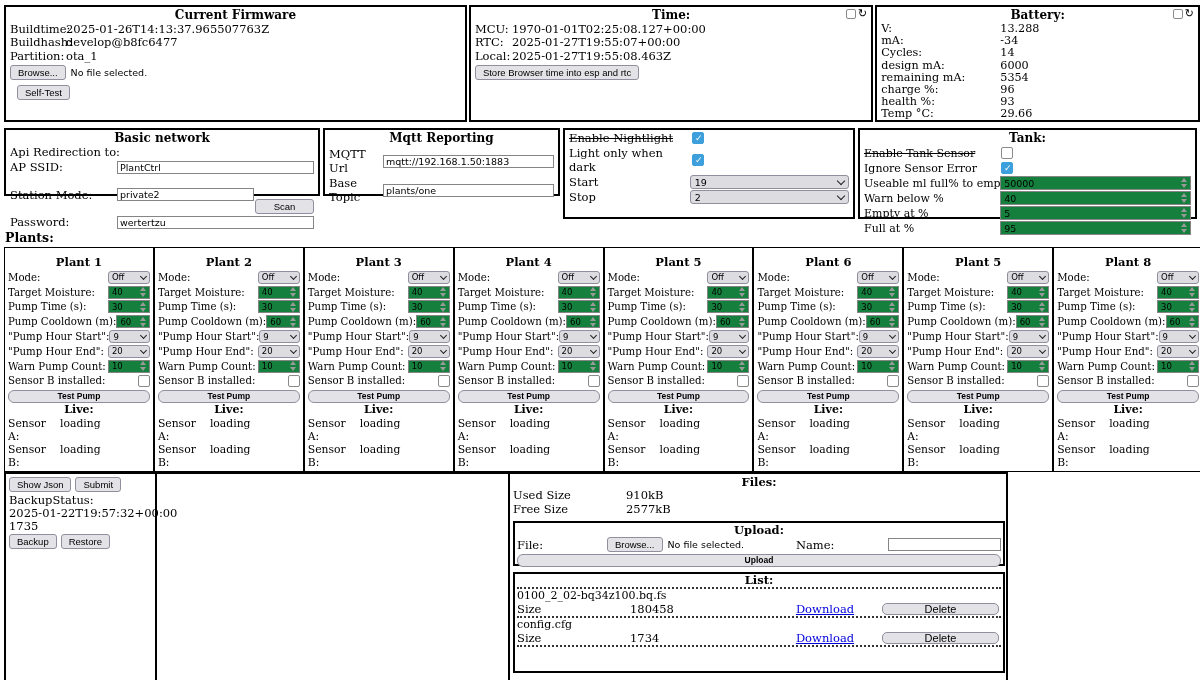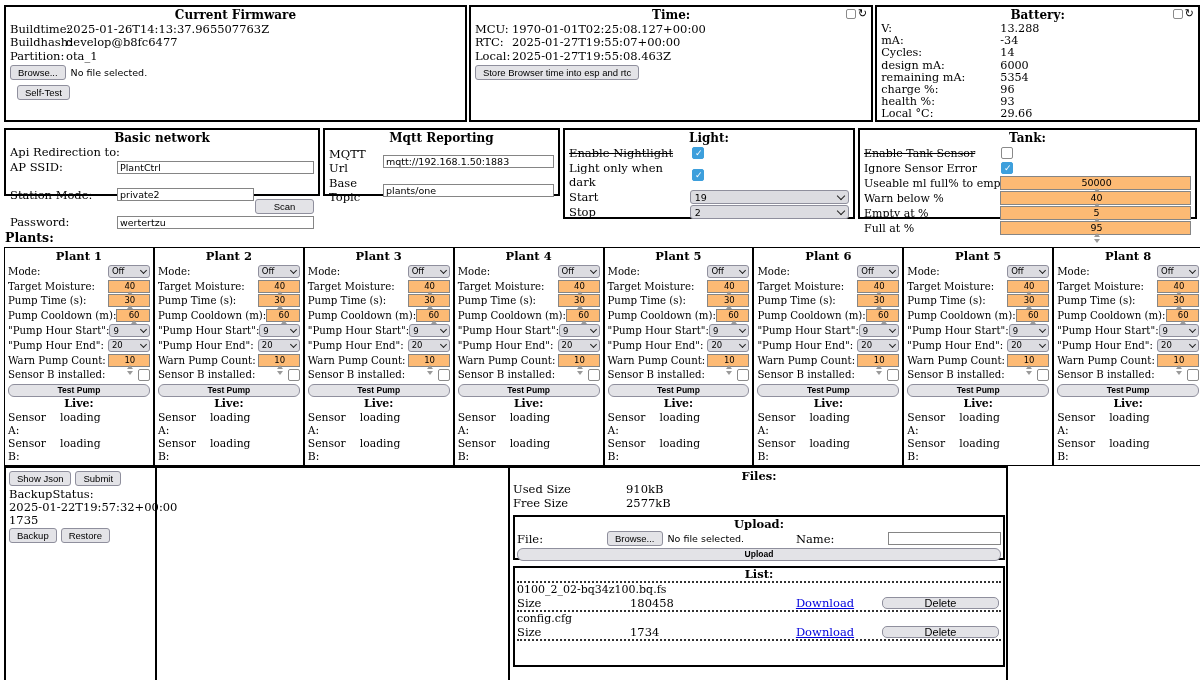--- a/index.html
+++ b/index.html
@@ -36,32 +36,32 @@
   .network .ti.station{flex:none;width:137px;}
   .scan-btn{flex:1;margin-left:1px;text-align:center;padding:1px 0;margin-top:24px;}
   .mqtt .lbl{width:54px;}
   .mqtt .ti{flex:1;}
   .ctl-row{display:flex;align-items:center;margin-bottom:1px;min-height:14px;}
   .light .lbl{width:123px;}
   .tank .lbl{width:137px;font-size:11px;white-space:nowrap;overflow:hidden;}
   .strike{text-decoration:line-through;}
   .selectbox{height:14px;background:#dcdce1;border:1px solid #8f8f9d;border-radius:3px;display:flex;align-items:center;justify-content:space-between;padding:0 4px;font:9.5px "DejaVu Sans",sans-serif;box-sizing:border-box;width:162px;}
   .chev{width:5px;height:5px;border-right:1.5px solid #222;border-bottom:1.5px solid #222;transform:rotate(45deg);margin-top:-2px;flex:none;}
-  .numbox{height:14px;background:#fdba74;border:1px solid #858585;display:flex;align-items:center;justify-content:space-between;padding:0 1px 0 3px;font:9.5px "DejaVu Sans",sans-serif;box-sizing:border-box;width:192px;flex-direction:column;}
+  .numbox{height:14px;background:#15803d;border:1px solid #858585;display:flex;align-items:center;justify-content:space-between;padding:0 1px 0 3px;font:9.5px "DejaVu Sans",sans-serif;box-sizing:border-box;width:192px;}
   .spinner{display:flex;flex-direction:column;gap:2px;align-items:center;padding:0 2px;flex:none;}
   .sp-up{width:0;height:0;border-left:3px solid transparent;border-right:3px solid transparent;border-bottom:4px solid #999;}
   .sp-dn{width:0;height:0;border-left:3px solid transparent;border-right:3px solid transparent;border-top:4px solid #999;}
   .checkbox{width:12px;height:12px;border:1px solid #8a8a8a;border-radius:2px;background:#fff;box-sizing:border-box;position:relative;flex:none;}
   .checkbox.small{width:10px;height:10px;}
   .checkbox.checked{background:#3d9fdc;border-color:#3d9fdc;}
   .checkbox.checked::after{content:"\2713";color:#fff;font:bold 9px "DejaVu Sans",sans-serif;position:absolute;left:2px;top:0px;}
   .plants-heading{font-weight:bold;font-size:12.5px;margin:11px 0 0 1px;}
   .measure-row{margin:10px 0 3px 0;}
   .plants-row{display:flex;width:1199px;margin-top:2px;}
-  .plant-card{flex:1;border:1px solid #000;box-sizing:border-box;padding:1px 3px 2px;overflow:hidden;}
+  .plant-card{flex:1;border:1px solid #000;box-sizing:border-box;padding:7px 3px 2px;overflow:hidden;}
   .card-title{text-align:center;font-weight:bold;line-height:15px;font-size:11.5px;}
   .prow{display:flex;justify-content:space-between;align-items:center;height:14.8px;font-size:10.2px;white-space:nowrap;}
   .prow .selectbox{width:42px;height:13px;padding:0 3px;font-size:8.5px;}
   .prow .numbox{width:42px;height:13px;font-size:8.5px;}
   .prow .chev{width:4px;height:4px;}
   .testpump{width:100%;height:13px;font-weight:bold;font-size:8.5px;margin-top:1px;padding:0;border-radius:6px;}
   .live{text-align:center;font-weight:bold;line-height:14px;font-size:11px;}
   .srow{display:flex;line-height:13px;font-size:10.8px;}
   .srow .k{width:52px;}
   .bottom{position:relative;width:1004px;height:216px;border:2px solid #000;box-sizing:border-box;}
@@ -191,21 +191,21 @@
     <span class="k">charge %:</span>
     <span class="v">96</span>
   </div>
 
   <div class="kv">
     <span class="k">health %:</span>
     <span class="v">93</span>
   </div>
 
   <div class="kv">
-    <span class="k">Local °C:</span>
+    <span class="k">Temp °C:</span>
     <span class="v">29.66</span>
   </div>
 </div>
     </section>
   </div>
 
   <div class="row2">
     <section class="box network">
       <div class="box-title">Basic network</div>
       <div class="kv">
@@ -232,21 +232,20 @@
           <span class="lbl">MQTT Url</span>
         <input class="ti" value="mqtt://192.168.1.50:1883" style="">
         </div>
       <div class="frm-row">
           <span class="lbl">Base Topic</span>
         <input class="ti" value="plants/one" style="">
         </div>
     </section>
 
     <section class="box light">
-      <div class="box-title">Light:</div>
       <div class="ctl-row">
           <span class="lbl strike">Enable Nightlight</span>
         <span class="checkbox checked"></span>
         </div>
       <div class="ctl-row">
           <span class="lbl">Light only when dark</span>
         <span class="checkbox checked"></span>
         </div>
       <div class="ctl-row">
           <span class="lbl">Start</span>

